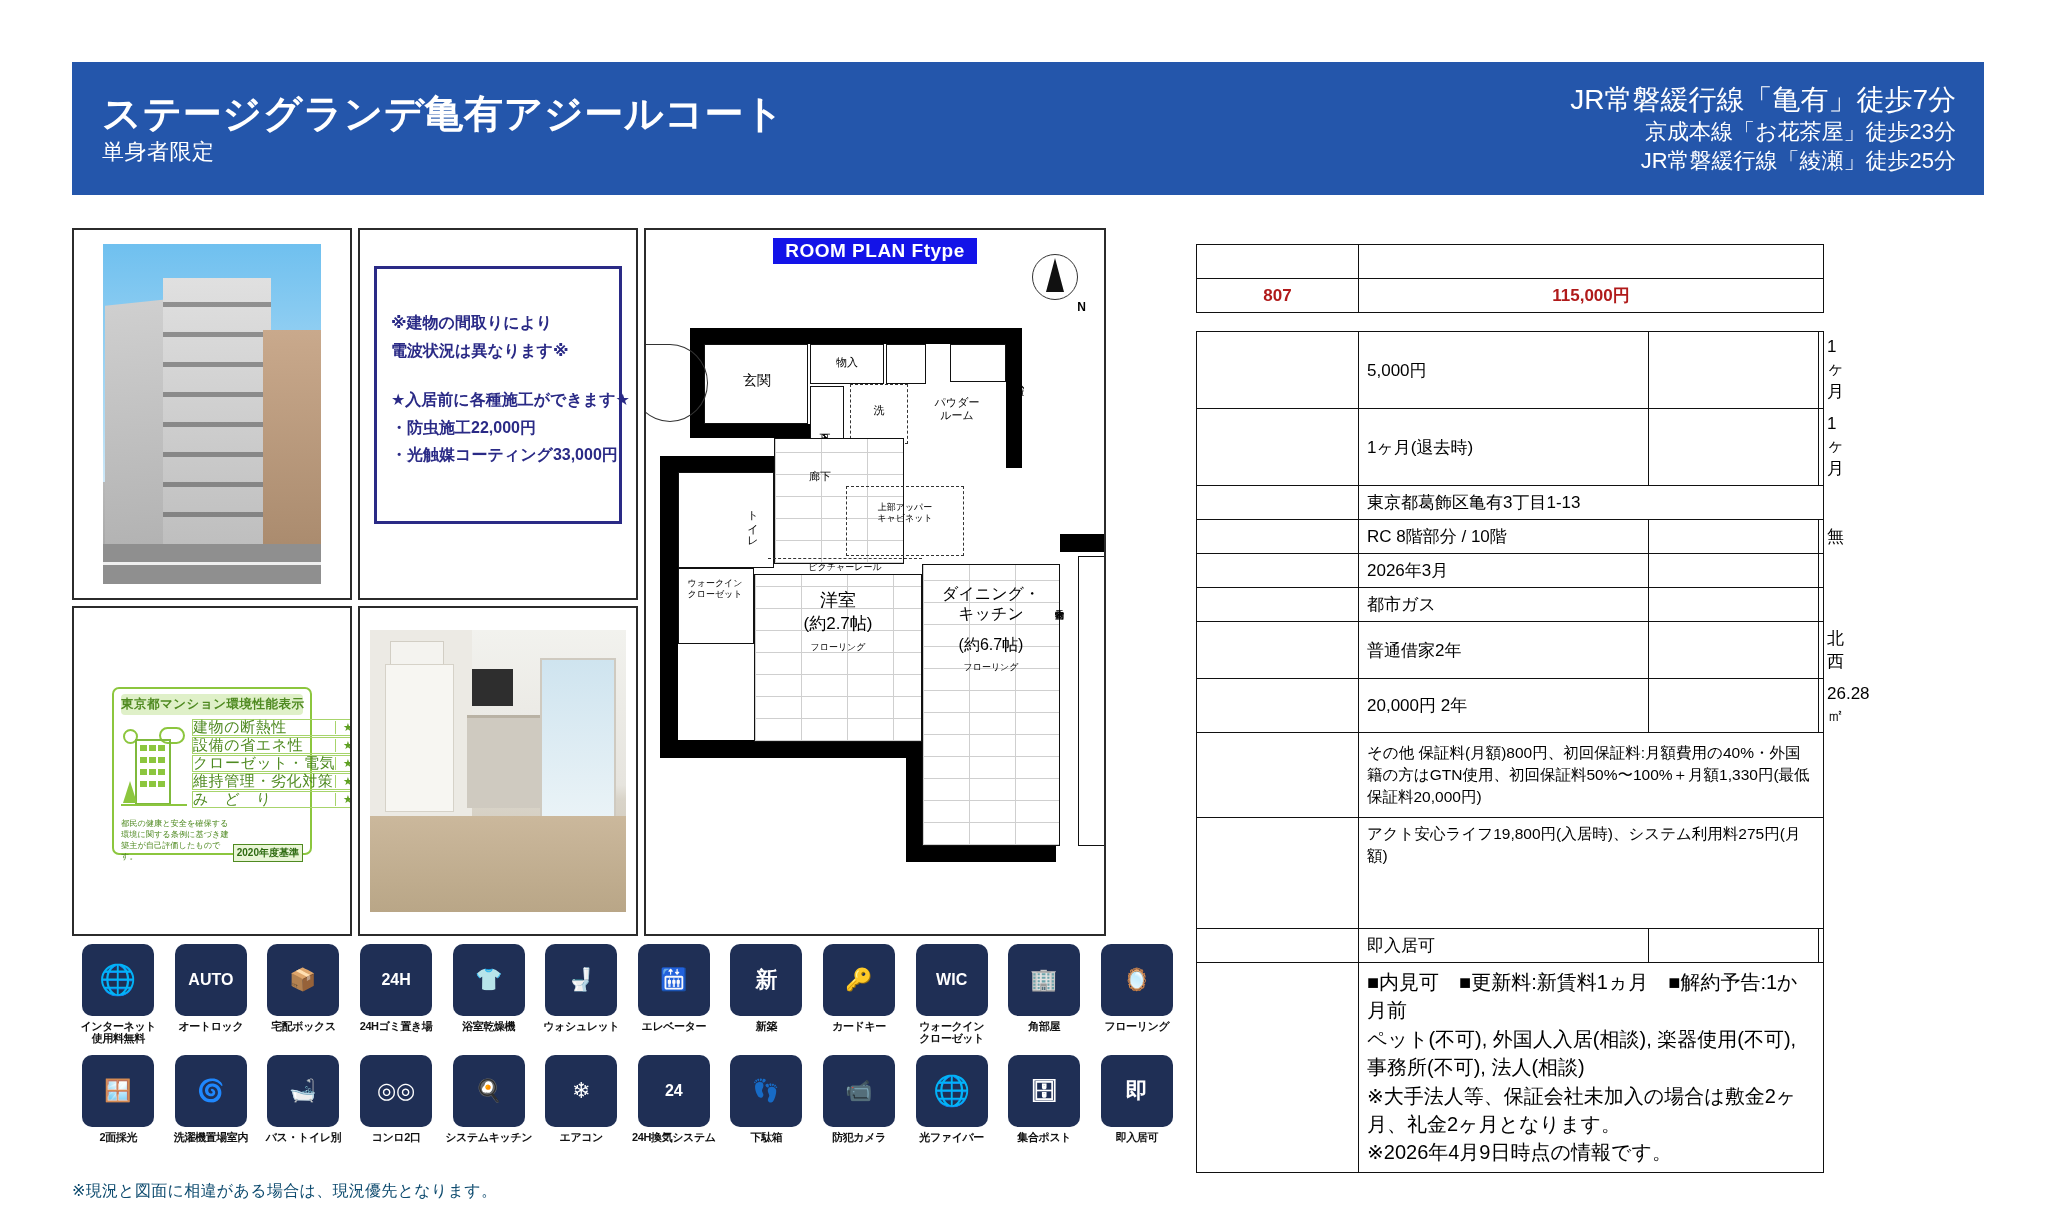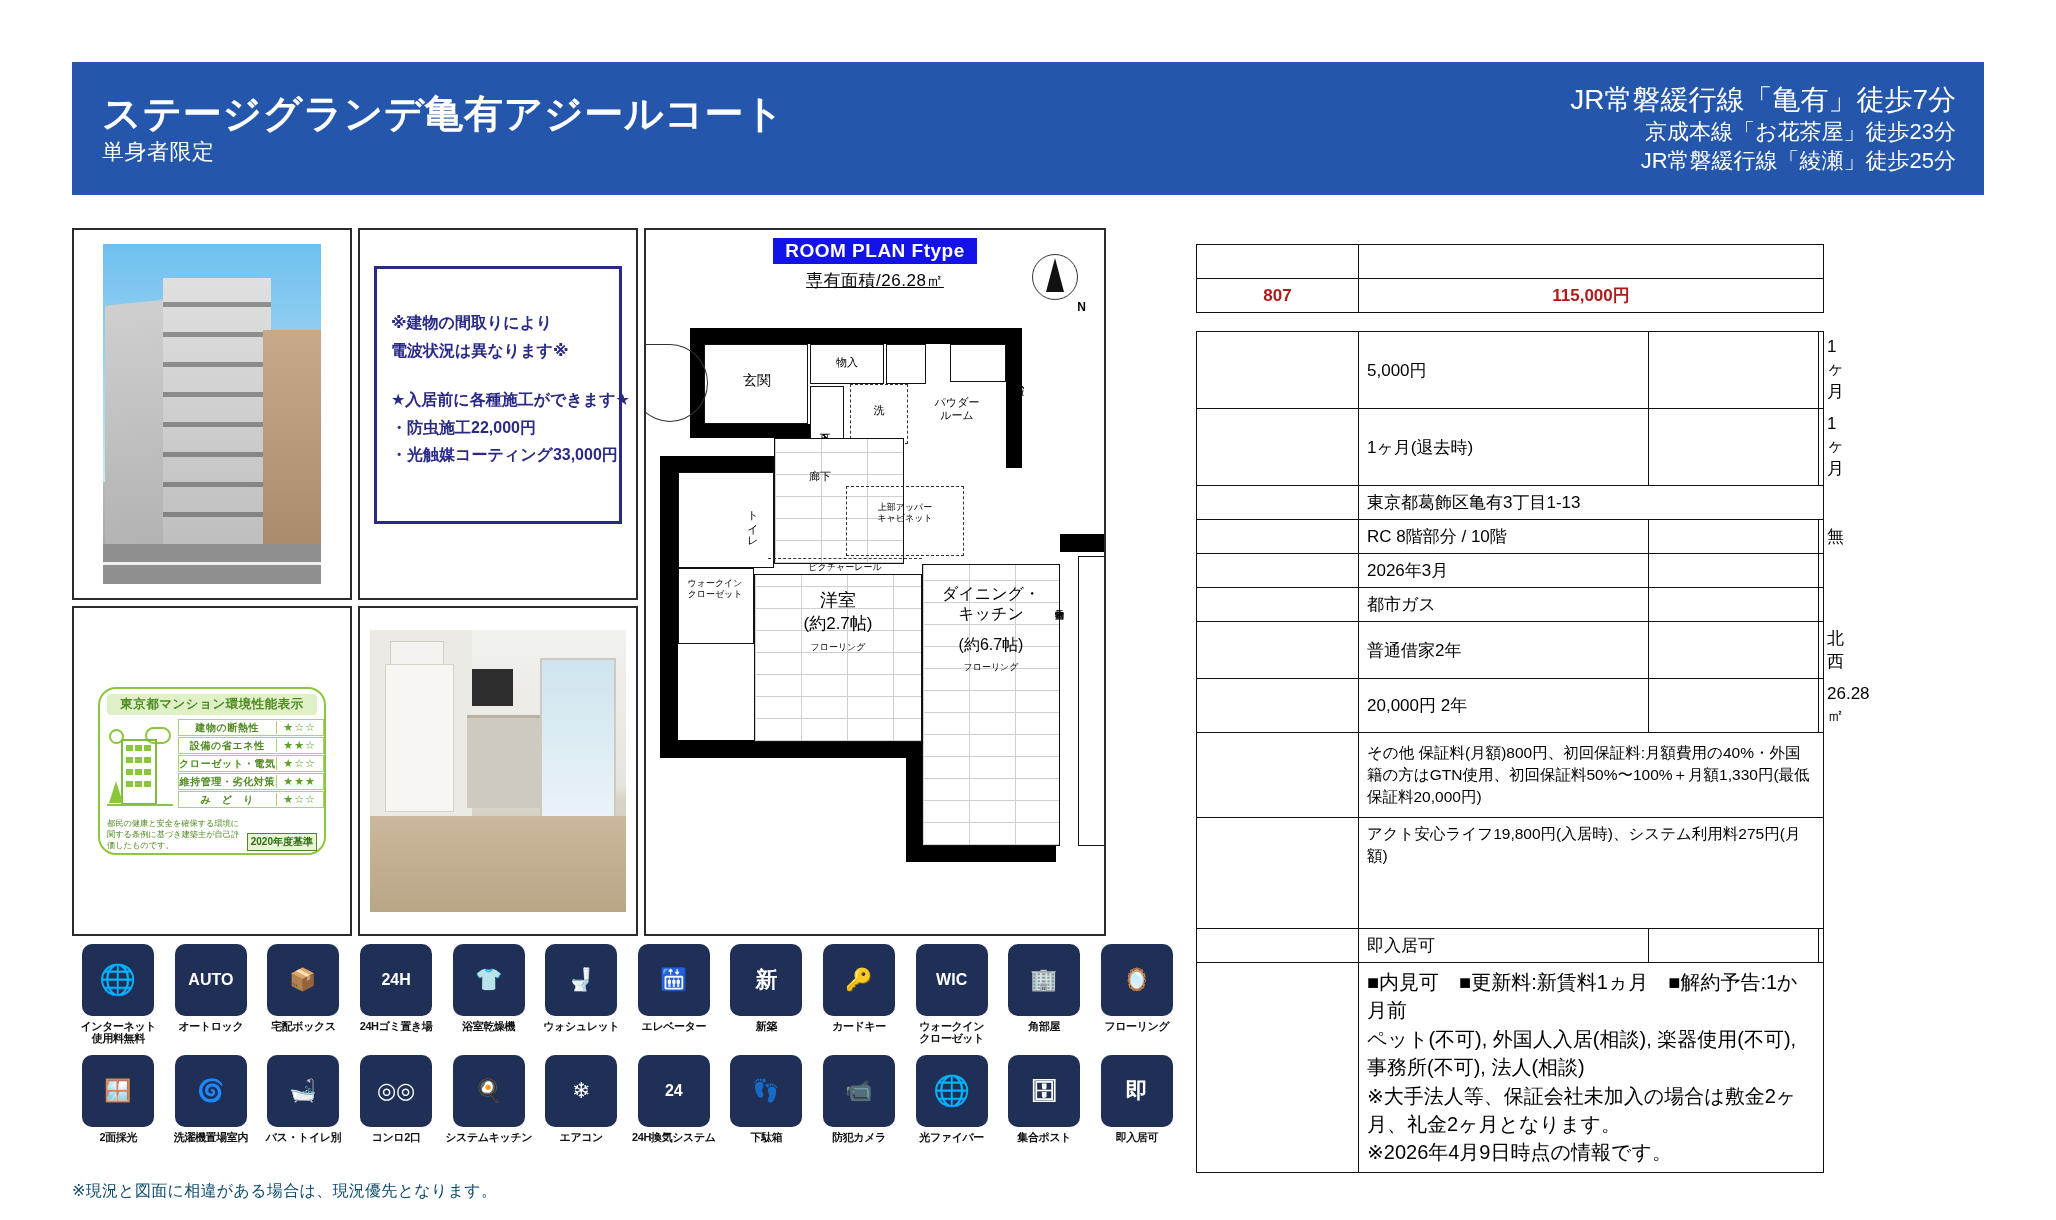--- a/index.html
+++ b/index.html
@@ -45,33 +45,33 @@
   .note-inner{
     position:absolute;left:14px;top:36px;right:14px;bottom:74px;
     border:3px solid #2a2a86;background:#fff;box-sizing:border-box;
     padding:40px 12px 4px 14px;
   }
   .note-line{color:#2a2a86;font-size:16px;font-weight:700;line-height:1.72;white-space:nowrap;}
   .note-gap{height:22px;}
 
   
   .eco-wrap{position:absolute;inset:0;display:flex;align-items:center;justify-content:center;}
-  .eco{width:228px;height:168px;border:2px solid #8cc63e;border-radius:18px;background:#fff;box-sizing:border-box;padding:5px 7px;}
+  .eco{width:200px;height:168px;border:2px solid #8cc63e;border-radius:7px;background:#fff;box-sizing:border-box;padding:5px 7px;}
   .eco-title{background:#dff0c8;color:#4f8a21;font-size:12.5px;font-weight:700;text-align:center;border-radius:4px;padding:2px 0;letter-spacing:.5px;white-space:nowrap;}
   .eco-body{display:flex;gap:5px;margin-top:4px;}
   .eco-pic{width:66px;height:96px;position:relative;flex:none;}
   .eco-bldg{position:absolute;left:14px;top:20px;width:32px;height:62px;border:2px solid #7fb93c;}
   .eco-win{position:absolute;width:7px;height:6px;background:#8cc63e;}
   .eco-sun{position:absolute;left:2px;top:10px;width:11px;height:11px;border-radius:50%;border:2px solid #8cc63e;}
   .eco-tree{position:absolute;left:2px;bottom:12px;width:0;height:0;border-left:7px solid transparent;border-right:7px solid transparent;border-bottom:22px solid #8cc63e;}
   .eco-cloud{position:absolute;right:2px;top:8px;width:22px;height:13px;border:2px solid #8cc63e;border-radius:11px;}
   .eco-ground{position:absolute;left:0;right:0;bottom:9px;height:2px;background:#8cc63e;}
   .eco-rows{flex:1;display:flex;flex-direction:column;gap:1px;}
   .eco-row{display:flex;align-items:center;border:1px solid #a7d46b;height:17px;box-sizing:border-box;}
-  .eco-lbl{flex:1;font-size:10px;color:#4f8a21;font-weight:700;text-align:center;letter-spacing:.6px;white-space:nowrap;}
+  .eco-lbl{flex:1;font-size:15px;color:#4f8a21;font-weight:400;text-align:left;letter-spacing:.6px;white-space:nowrap;}
   .eco-stars{width:46px;text-align:center;font-size:11px;color:#5ea021;letter-spacing:1px;border-left:1px solid #a7d46b;}
   .eco-foot{margin-top:3px;display:flex;align-items:flex-end;gap:4px;}
   .eco-note{flex:1;font-size:8.2px;color:#4f8a21;line-height:1.35;}
   .eco-year{border:1.5px solid #4f8a21;color:#2f6b12;background:#e9f5d6;font-size:10px;font-weight:700;padding:1px 3px;white-space:nowrap;}
 
   
   .int-wrap{position:absolute;inset:0;}
   .int-img{position:absolute;left:10px;top:22px;right:10px;bottom:22px;background:linear-gradient(#f2f2ee,#e6e4de 55%,#d9d4c9 60%,#c9bfae 100%);overflow:hidden;}
   .int-wall{position:absolute;left:0;top:0;width:40%;height:70%;background:#eceae4;}
   .int-door{position:absolute;left:6%;top:12%;width:26%;height:52%;background:#f7f6f2;border:1px solid #d6d2c8;}
@@ -239,21 +239,20 @@
         <div class="int-kitchen"></div>
         <div class="int-window"></div>
         <div class="int-floor"></div>
       </div>
     </div>
   </div>
 
   <div class="photo-box" id="plan-box">
     <div class="plan-head">
       <div class="plan-banner">ROOM PLAN  Ftype</div>
-      <div class="plan-area">専有面積/26.28㎡</div>
     </div>
     <div class="compass"></div>
     <div class="compass-n">N</div>
 
     <div class="plan">
 
       <div class="wall" style="left:30px;top:22px;width:330px;height:16px;"></div>
       <div class="wall" style="left:30px;top:22px;width:14px;height:110px;"></div>
       <div class="wall" style="left:0px;top:150px;width:18px;height:300px;"></div>
       <div class="wall" style="left:0px;top:150px;width:140px;height:16px;"></div>

